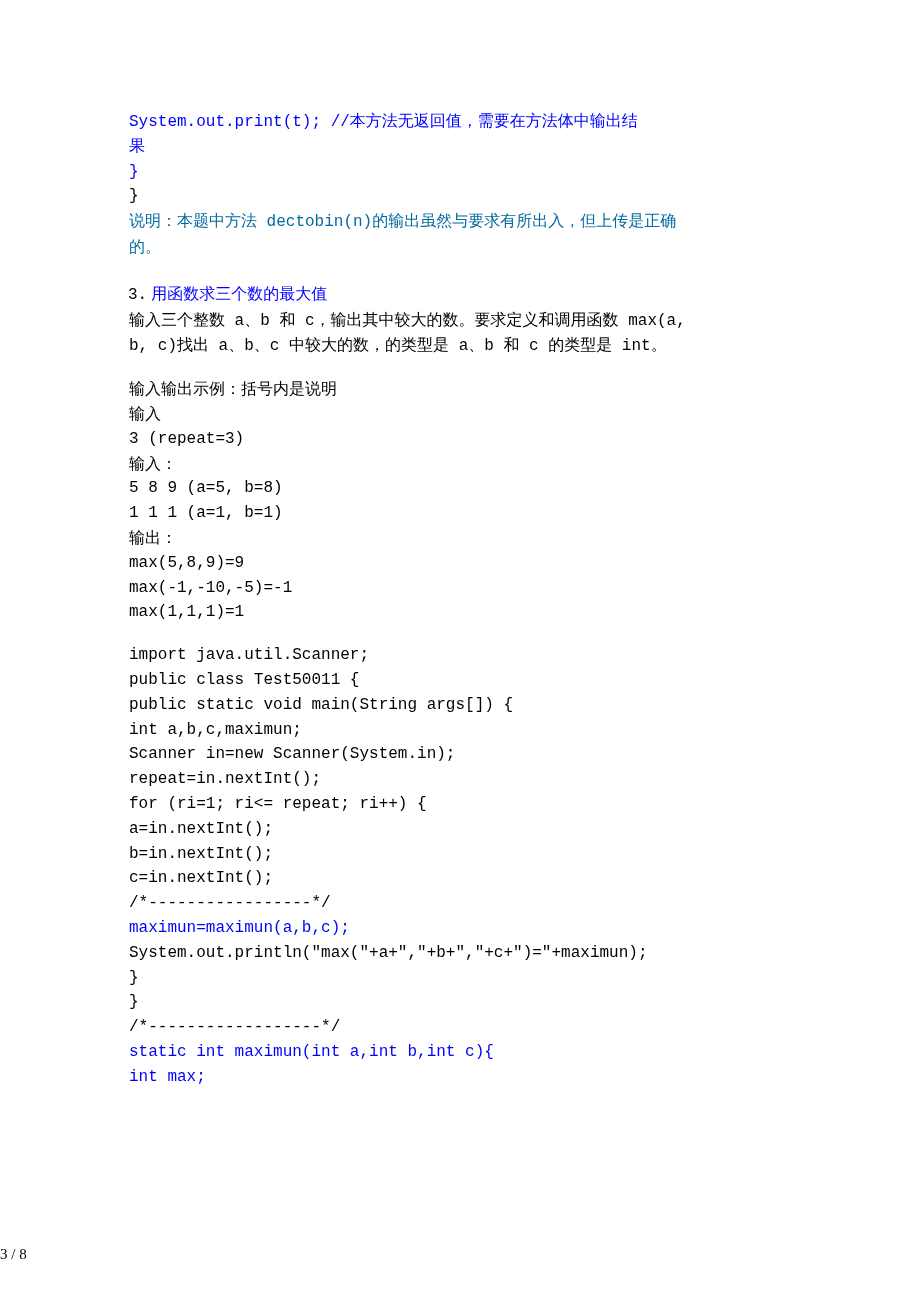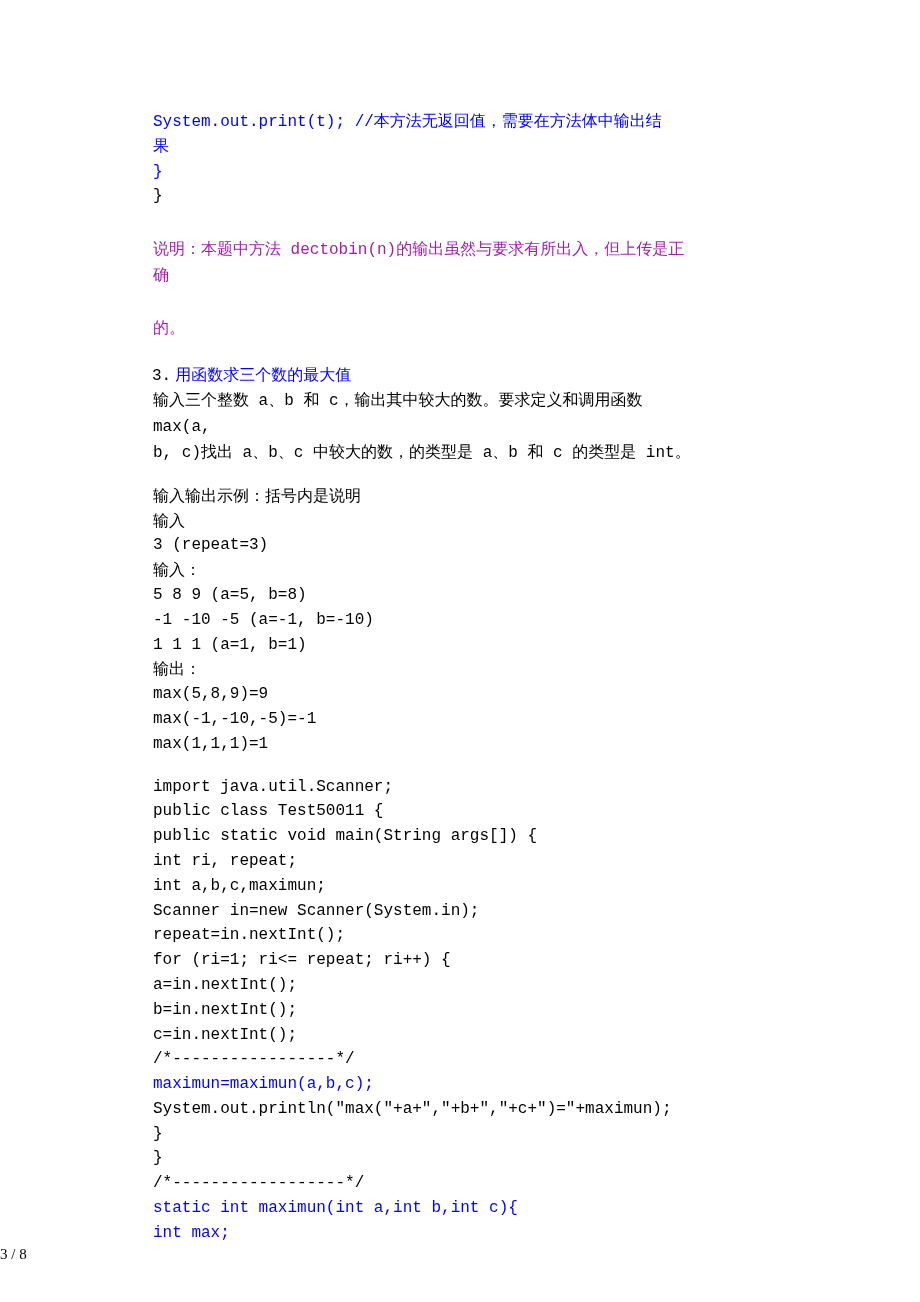--- a/index.html
+++ b/index.html
@@ -8,28 +8,28 @@
     background: #ffffff;
     font-family: "SimSun", "宋体", serif;
     font-size: 16px;
     line-height: 1.55;
     color: #000000;
   }
   .page {
     width: 812px;
     min-height: 1302px;
     box-sizing: border-box;
-    padding: 110px 120px 40px 119px;
+    padding: 110px 120px 40px 95px;
     position: relative;
   }
   .mono {
     font-family: "Courier New", monospace;
   }
   .blue { color: #0000ff; }
-  .red { color: #a21caf; margin-top: 28px; }
+  .red { color: #0369a1; }
   .indent-body { padding-left: 34px; }
   .hang { padding-left: 34px; text-indent: -34px; margin-left: 33px; }
   .footer {
     position: absolute;
     bottom: 36px;
     left: 0;
     width: 100%;
     text-align: left;
     font-family: "Times New Roman", serif;
     font-size: 15px;
@@ -66,33 +66,31 @@
     <span class="mono">b, c)</span><span>找出</span><span class="mono"> a</span><span>、</span><span class="mono">b</span><span>、</span><span class="mono">c </span><span>中较大的数，的类型是</span><span class="mono"> a</span><span>、</span><span class="mono">b </span><span>和</span><span class="mono"> c </span><span>的类型是</span><span class="mono"> int</span><span>。</span>
   </div>
 
   <div class="spacer"></div>
 
   <div class="indent-body">输入输出示例：括号内是说明</div>
   <div class="indent-body">输入</div>
   <div class="indent-body mono">3       (repeat=3)</div>
   <div class="indent-body">输入：</div>
   <div class="indent-body mono">5 8 9    (a=5, b=8)</div>
-  <div class="indent-body mono">-1 -10 -5  (a=-1, b=-10)</div>
   <div class="indent-body mono">1 1 1     (a=1, b=1)</div>
   <div class="indent-body">输出：</div>
   <div class="indent-body mono">max(5,8,9)=9</div>
   <div class="indent-body mono">max(-1,-10,-5)=-1</div>
   <div class="indent-body mono">max(1,1,1)=1</div>
 
   <div class="spacer"></div>
 
   <div class="indent-body mono">import java.util.Scanner;</div>
   <div class="indent-body mono">public class Test50011 {</div>
   <div class="indent-body mono"> public static void main(String args[]) {</div>
-  <div class="indent-body mono">  int ri, repeat;</div>
   <div class="indent-body mono">  int a,b,c,maximun;</div>
   <div class="indent-body mono">  Scanner in=new Scanner(System.in);</div>
   <div class="indent-body mono">  repeat=in.nextInt();</div>
   <div class="indent-body mono">  for (ri=1; ri&lt;= repeat; ri++) {</div>
   <div class="indent-body mono">     a=in.nextInt();</div>
   <div class="indent-body mono">     b=in.nextInt();</div>
   <div class="indent-body mono">     c=in.nextInt();</div>
   <div class="indent-body mono">      /*-----------------*/</div>
   <div class="indent-body mono blue">     maximun=maximun(a,b,c);</div>
   <div class="indent-body mono">     System.out.println("max("+a+","+b+","+c+")="+maximun);</div>

